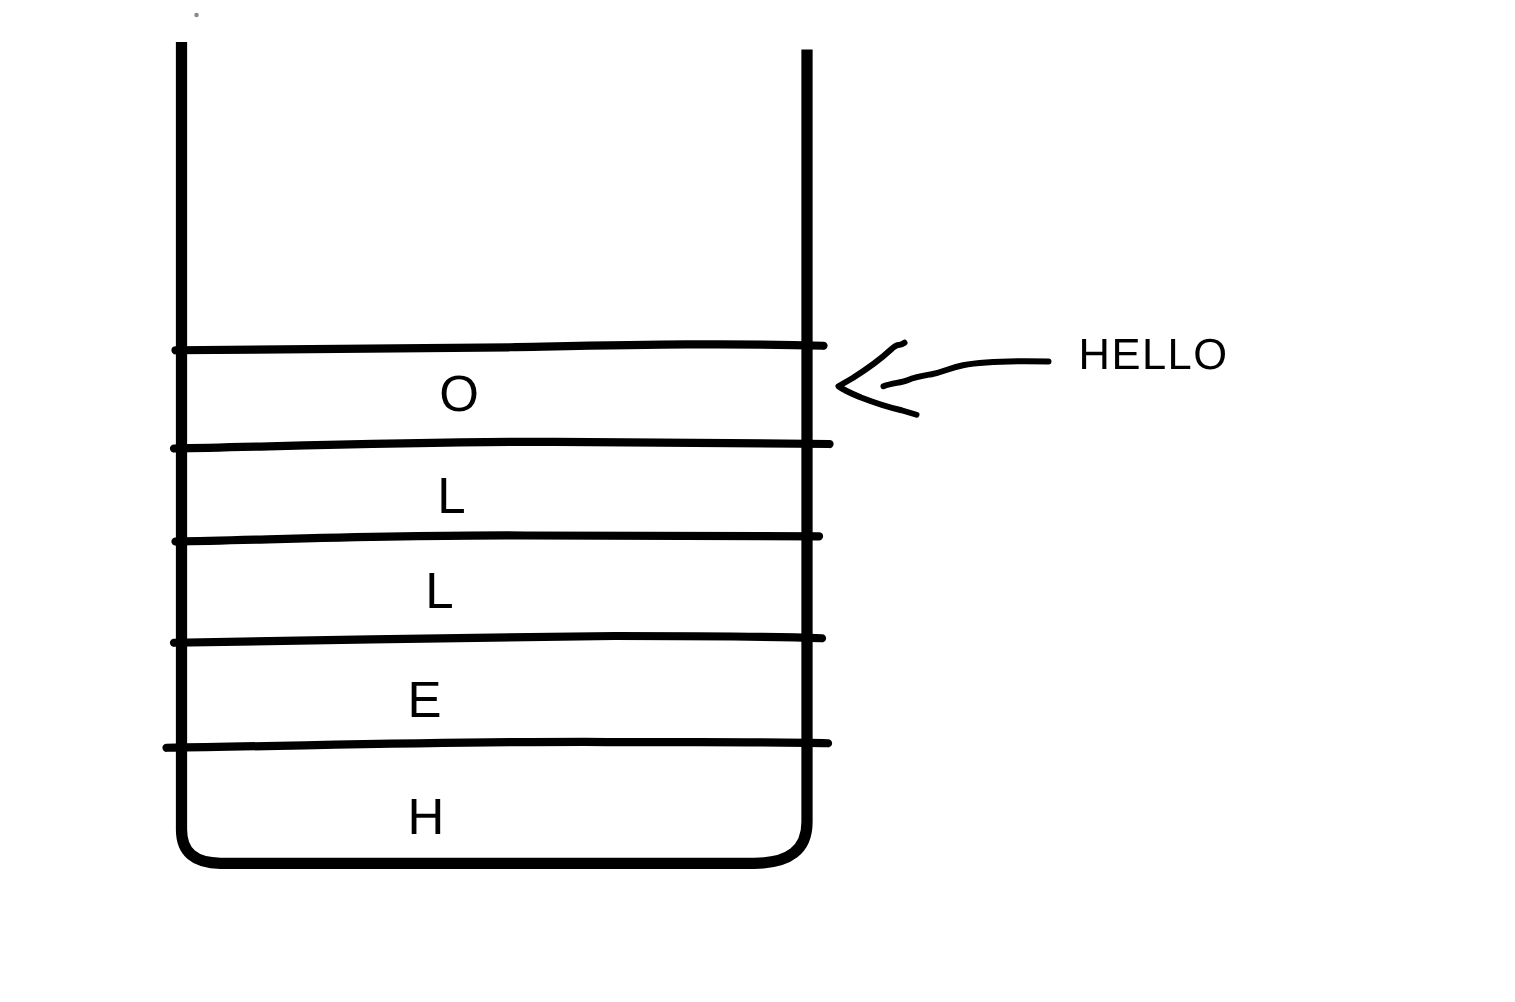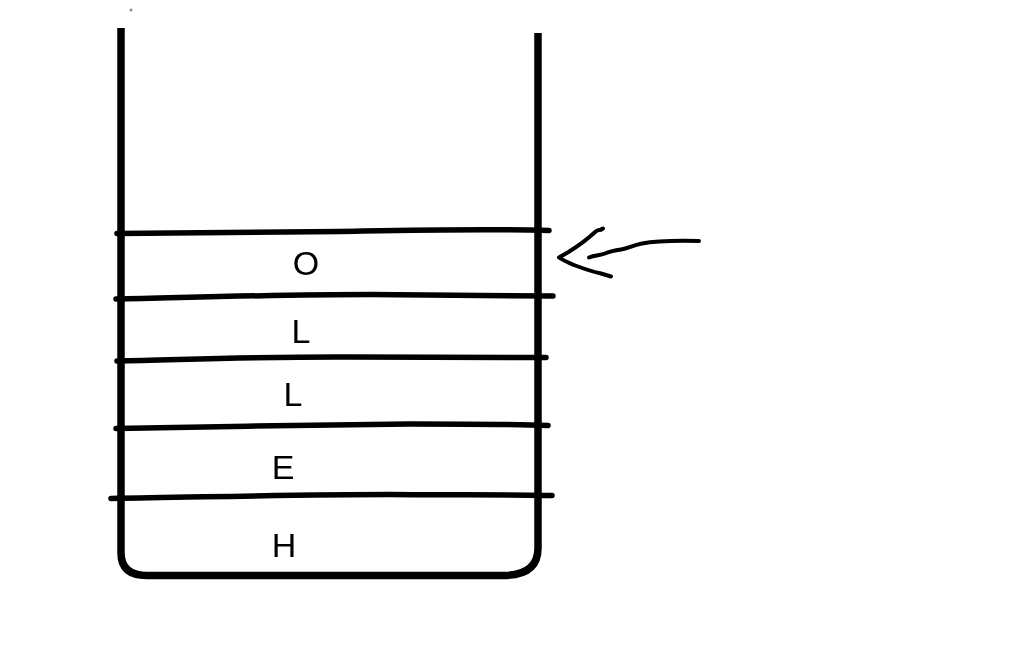--- a/index.html
+++ b/index.html
@@ -64,14 +64,15 @@
 
     <circle cx="131" cy="10" r="1.5" fill="#8a8a8a"></circle>
   </svg>
 
   <span class="slot-letter slot-0">O</span>
   <span class="slot-letter slot-1">L</span>
   <span class="slot-letter slot-2">L</span>
   <span class="slot-letter slot-3">E</span>
   <span class="slot-letter slot-4">H</span>
 
+  <span class="hello-label">HELLO</span>
 
 </div>
 
 </body></html>

